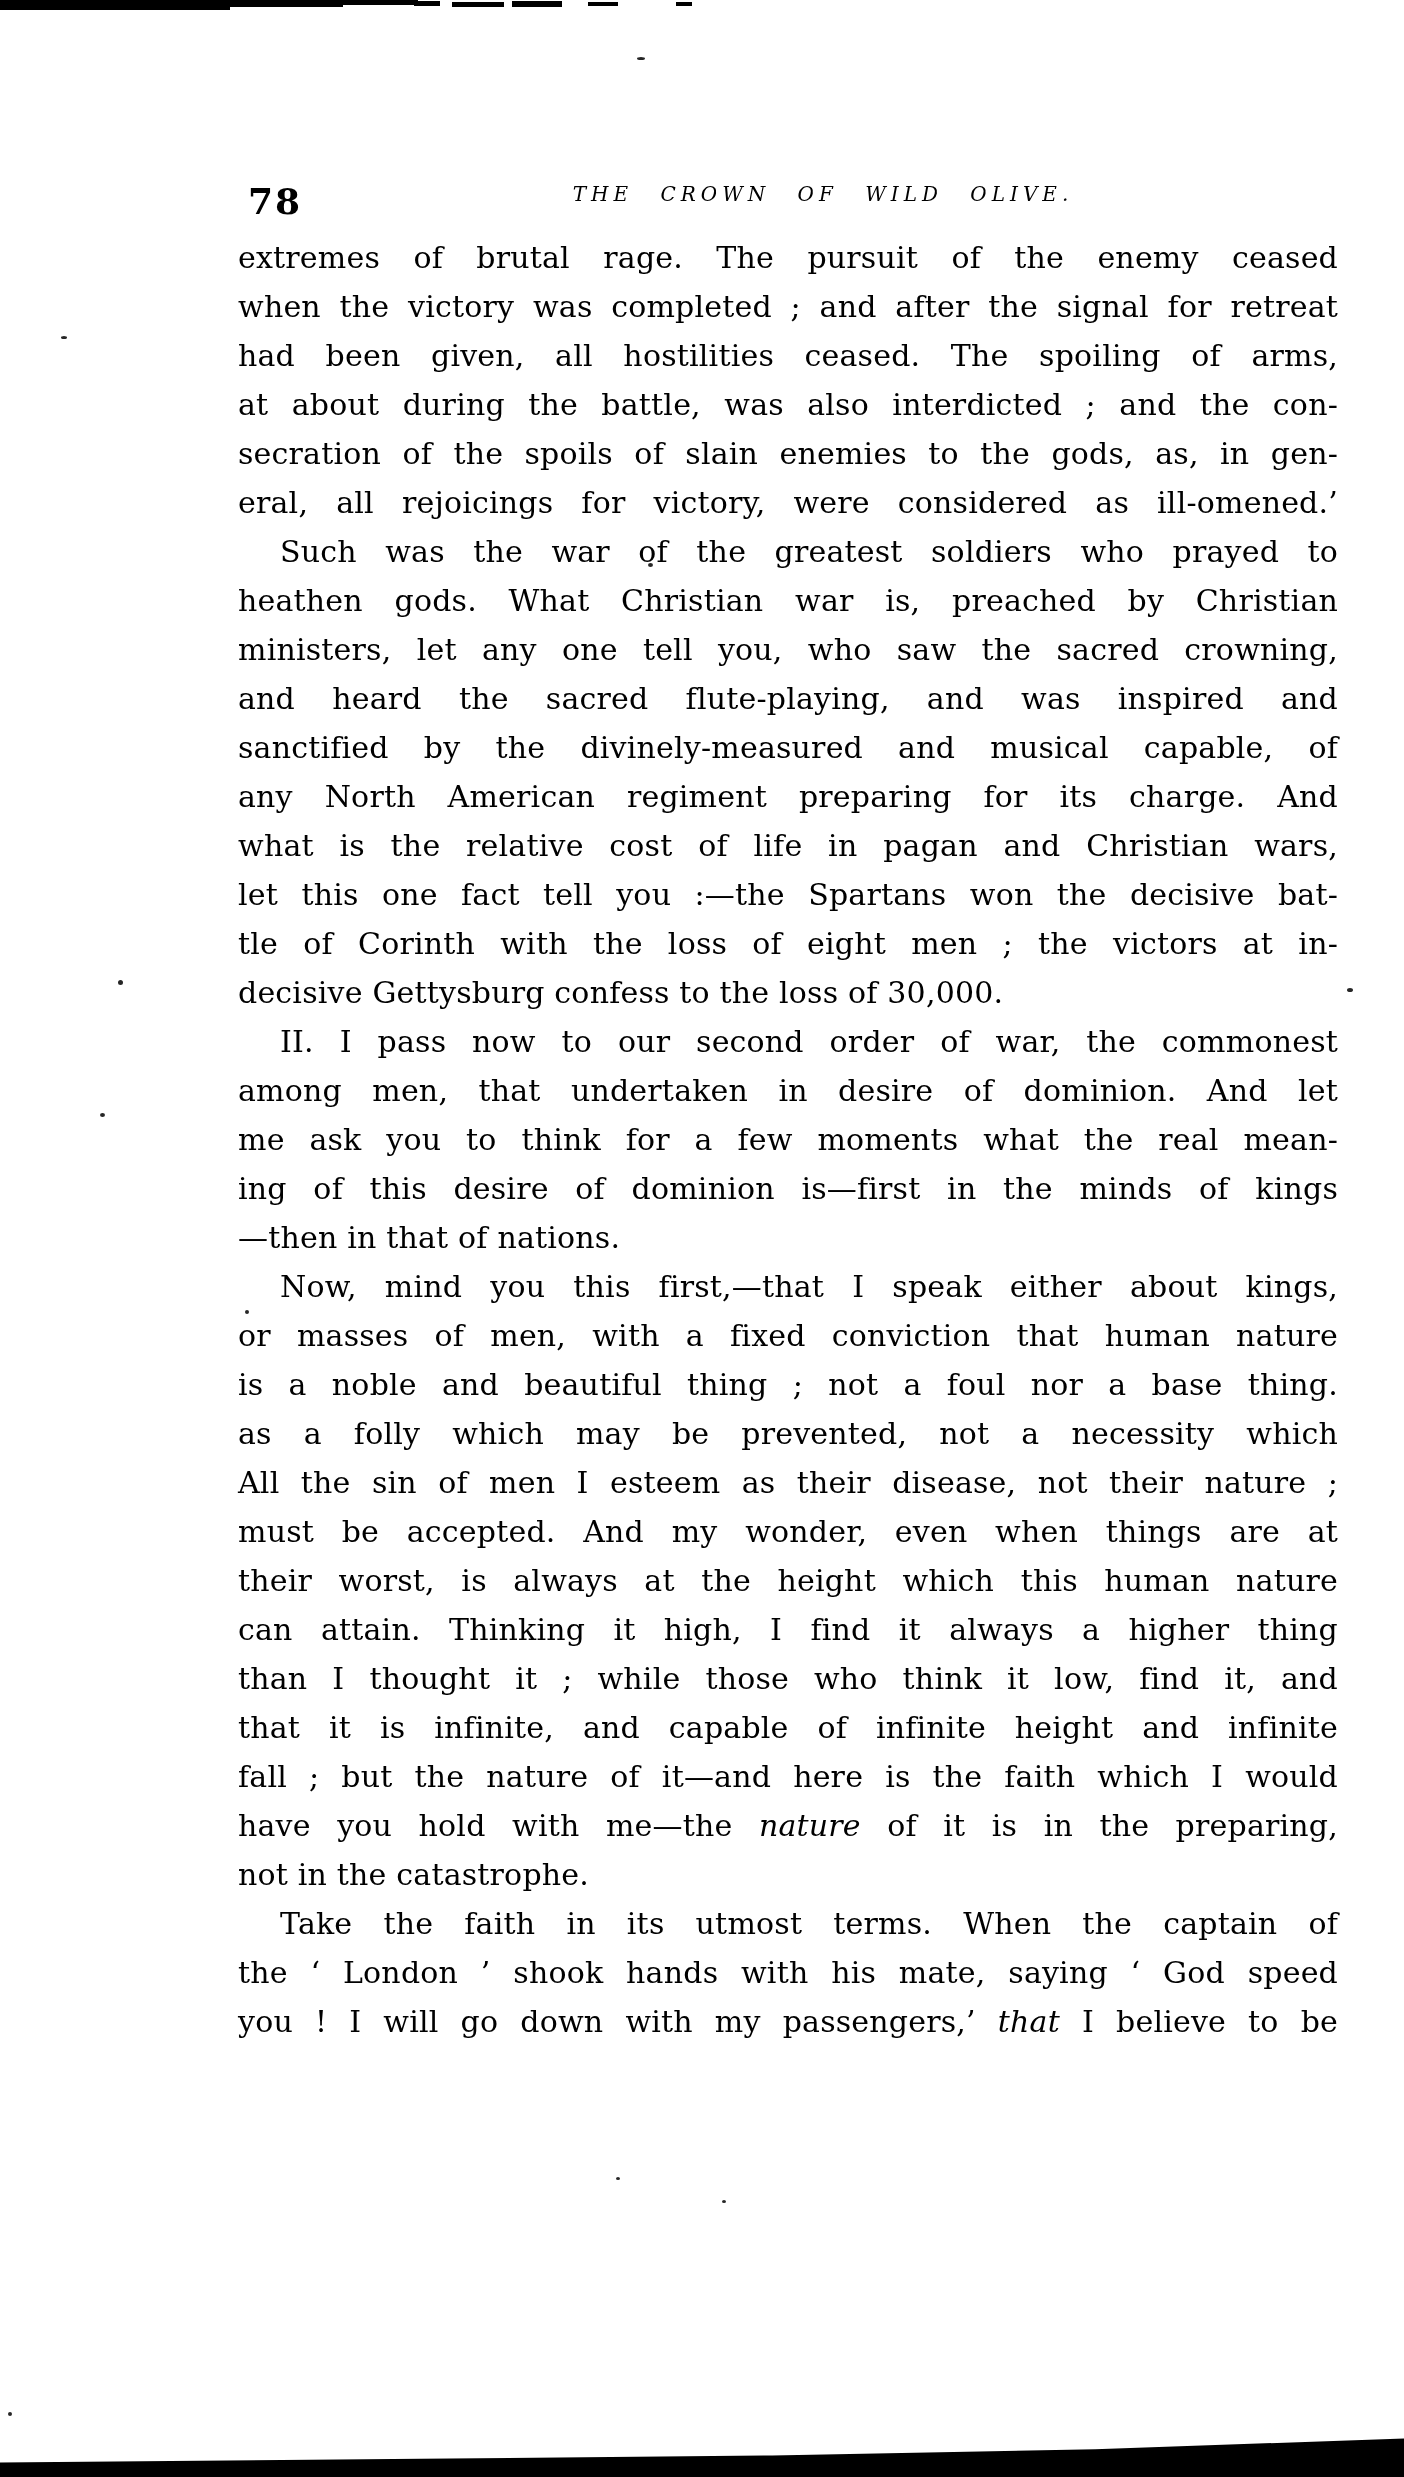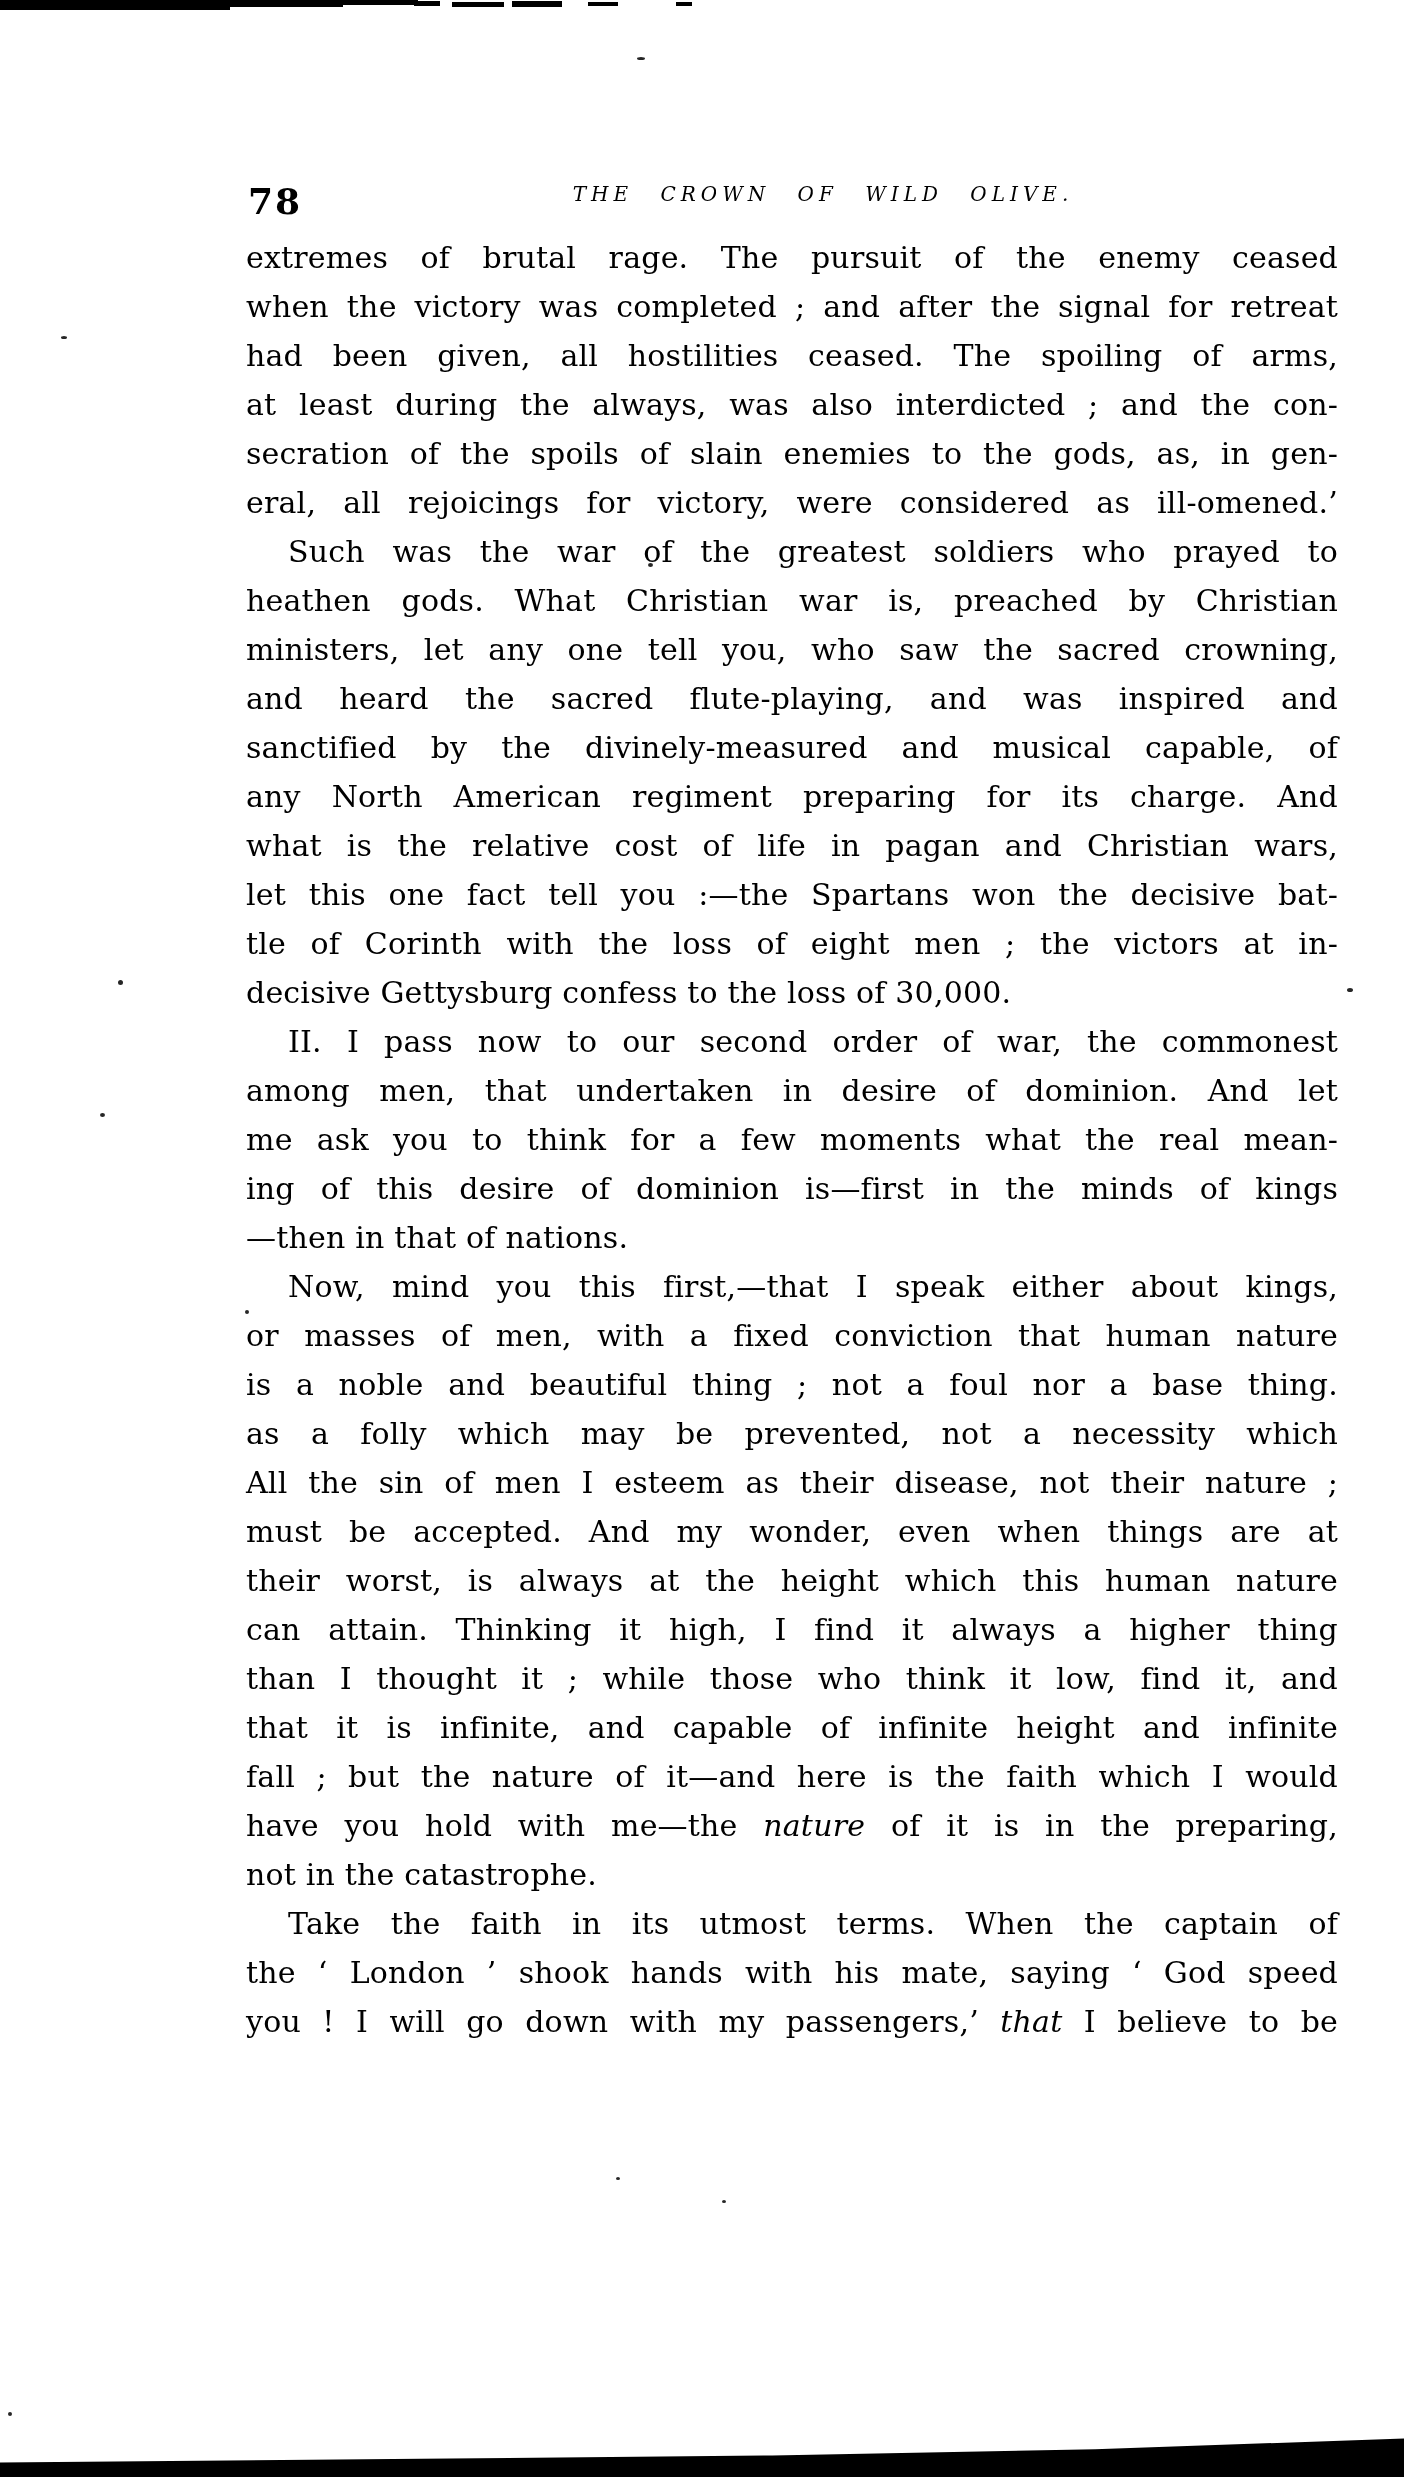--- a/index.html
+++ b/index.html
@@ -34,21 +34,20 @@
     position: absolute; left: 238px; top: 233px; width: 1100px;
     font-size: 30px; line-height: 49px;
     letter-spacing: 0.2px;
   }
   .para { margin: 0; }
   .line {
     text-align: justify;
     text-align-last: justify;
     text-justify: inter-word;
     height: 49px;
-    margin-left: 8px;
   }
   .line.indent { text-indent: 42px; }
   .line.endline { text-align-last: left; }
   .ital { font-style: italic; }
 
   
   .art { position: absolute; background: #000; }
   .speck { position: absolute; background: #000; border-radius: 50%; opacity: .85; }
   .bottom-wedge {
     position: absolute; left: 0; bottom: 0; width: 1404px; height: 48px;
@@ -84,21 +83,21 @@
   <div class="header">
     <span class="page-number">78</span>
     <span class="running-title">THE CROWN OF WILD OLIVE.</span>
   </div>
 
   <div class="body-text" id="page-body">
       <div class="para">
         <div class="line"><span>extremes of brutal rage. The pursuit of the enemy ceased</span></div>
         <div class="line"><span>when the victory was completed ; and after the signal for retreat</span></div>
         <div class="line"><span>had been given, all hostilities ceased. The spoiling of arms,</span></div>
-        <div class="line"><span>at least during the always, was also interdicted ; and the con-</span></div>
+        <div class="line"><span>at about during the battle, was also interdicted ; and the con-</span></div>
         <div class="line"><span>secration of the spoils of slain enemies to the gods, as, in gen-</span></div>
         <div class="line"><span>eral, all rejoicings for victory, were considered as ill-omened.’</span></div>
       </div>
       <div class="para">
         <div class="line indent"><span>Such was the war of the greatest soldiers who prayed to</span></div>
         <div class="line"><span>heathen gods. What Christian war is, preached by Christian</span></div>
         <div class="line"><span>ministers, let any one tell you, who saw the sacred crowning,</span></div>
         <div class="line"><span>and heard the sacred flute-playing, and was inspired and</span></div>
         <div class="line"><span>sanctified by the divinely-measured and musical capable, of</span></div>
         <div class="line"><span>any North American regiment preparing for its charge. And</span></div>

